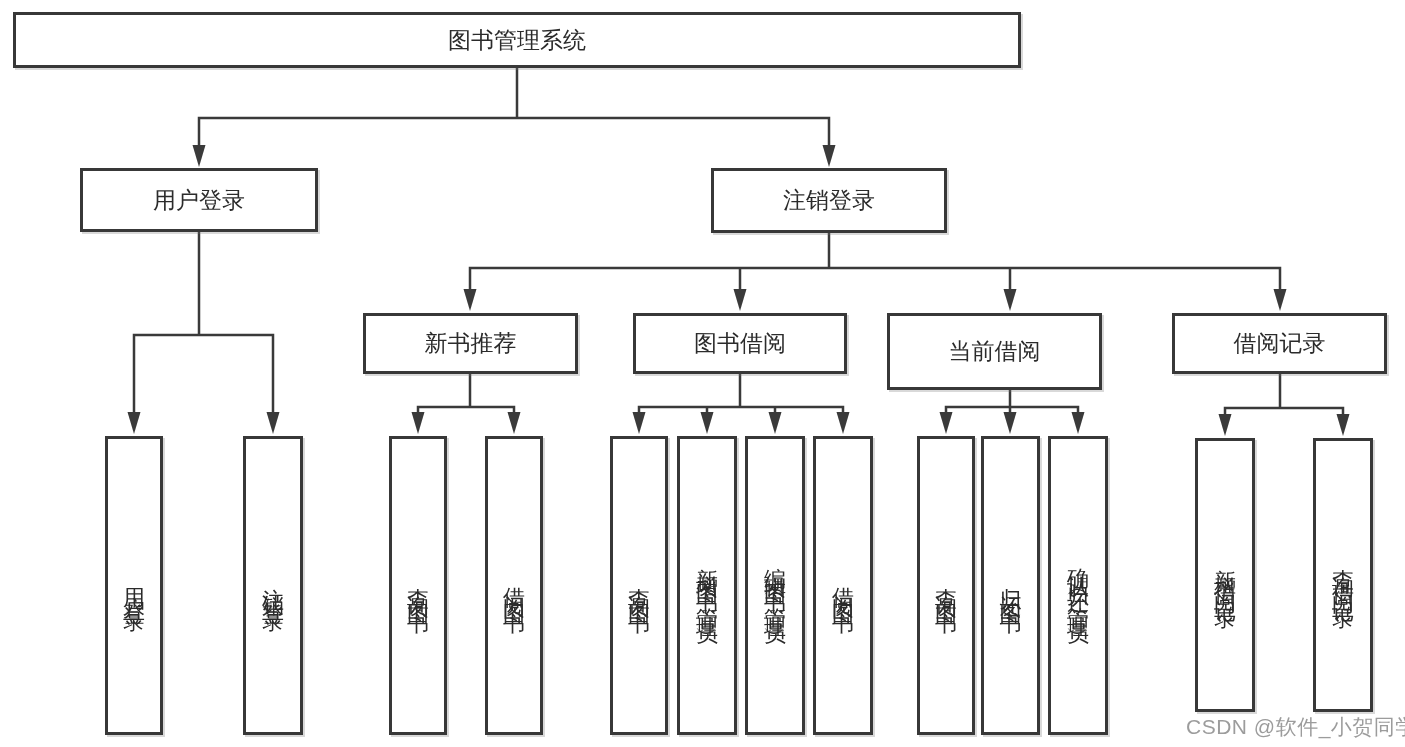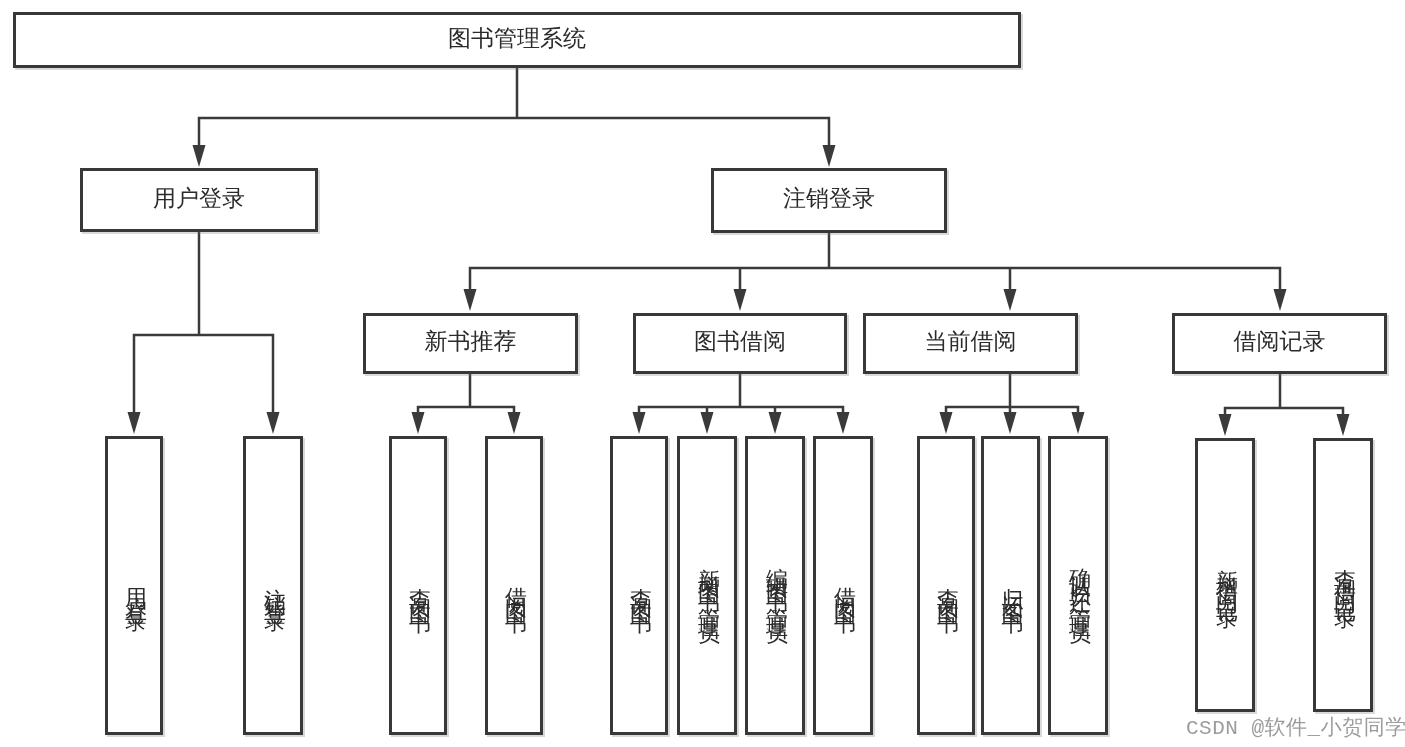--- a/index.html
+++ b/index.html
@@ -1,18 +1,18 @@
 <!DOCTYPE html>
 <html><head>
 <meta charset="utf-8">
 <style>
   html,body{margin:0;padding:0;background:#ffffff;}
   .stage{
     position:relative;width:1405px;height:747px;background:#ffffff;overflow:hidden;
-    font-family:Liberation Mono, monospace;
+    font-family:Liberation Sans, sans-serif;
   }
   svg.wires{position:absolute;left:0;top:0;z-index:1;}
   .box{
     position:absolute;box-sizing:border-box;z-index:2;
     background:#ffffff;border:3px solid #383838;
     box-shadow:2px 2px 0 rgba(120,120,120,0.28);
     display:flex;align-items:center;justify-content:center;
     color:#2b2b2b;font-size:23px;line-height:1;white-space:nowrap;
   }
   .leaf{
@@ -62,21 +62,21 @@
     </g>
   </svg>
 
   <div class="box" style="left:13px;top:12px;width:1008px;height:56px">图书管理系统</div>
 
   <div class="box" style="left:80px;top:168px;width:238px;height:64px">用户登录</div>
   <div class="box" style="left:711px;top:168px;width:236px;height:65px">注销登录</div>
 
   <div class="box" style="left:633px;top:313px;width:214px;height:61px">图书借阅</div>
   <div class="box" style="left:363px;top:313px;width:215px;height:61px">新书推荐</div>
-  <div class="box" style="left:863px;top:313px;width:215px;height:61px">当前借阅</div>
+  <div class="box" style="left:887px;top:313px;width:215px;height:77px">当前借阅</div>
   <div class="box" style="left:1172px;top:313px;width:215px;height:61px">借阅记录</div>
 
   <div class="box leaf" style="left:105px;top:436px;width:58px;height:299px">用户登录</div>
   <div class="box leaf" style="left:243px;top:436px;width:60px;height:299px">注销登录</div>
 
   <div class="box leaf" style="left:389px;top:436px;width:58px;height:299px">查询图书</div>
   <div class="box leaf" style="left:485px;top:436px;width:58px;height:299px">借阅图书</div>
 
   <div class="box leaf" style="left:610px;top:436px;width:58px;height:299px">查询图书</div>
   <div class="box leaf" style="left:677px;top:436px;width:60px;height:299px">新增图书（管理员）</div>

